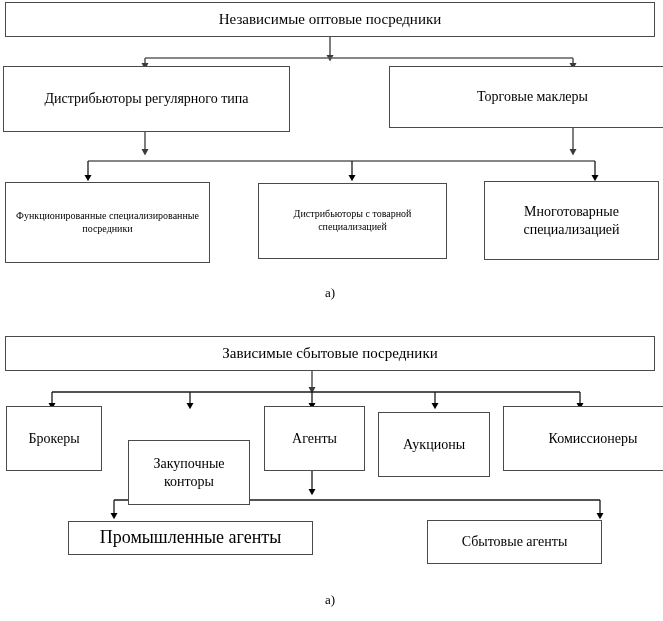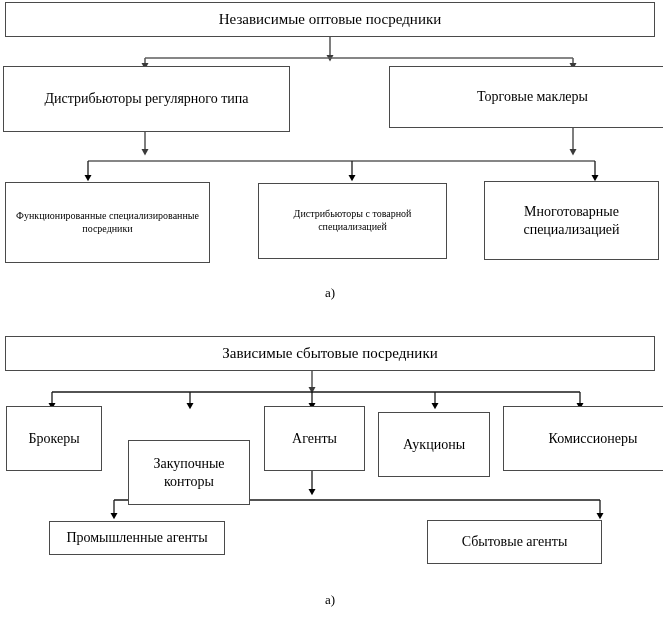--- a/index.html
+++ b/index.html
@@ -157,21 +157,21 @@
   </div>
 
   <div class="node" style="left:378px; top:406px; width:112px; height:65px; font-size:14px;margin-top:6px;">
     <span>Аукционы</span>
   </div>
 
   <div class="node" style="left:503px; top:406px; width:180px; height:65px; font-size:14px;">
     <span>Комиссионеры</span>
   </div>
 
-  <div class="node" style="left:49px; top:521px; width:176px; height:34px; font-size:14px;">
+  <div class="node" style="left:68px; top:521px; width:245px; height:34px; font-size:18px;">
     <span>Промышленные агенты</span>
   </div>
 
   <div class="node" style="left:427px; top:520px; width:175px; height:44px; font-size:14px;">
     <span>Сбытовые агенты</span>
   </div>
 
   <div class="fig-label" style="left:305px; top:592px; width:50px;">а)</div>
 
 </div>

